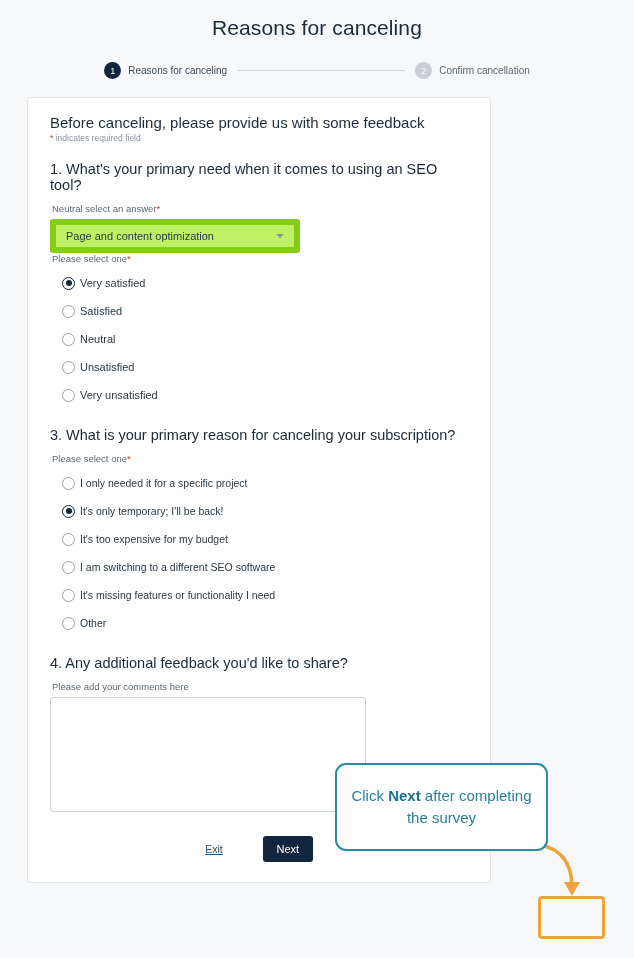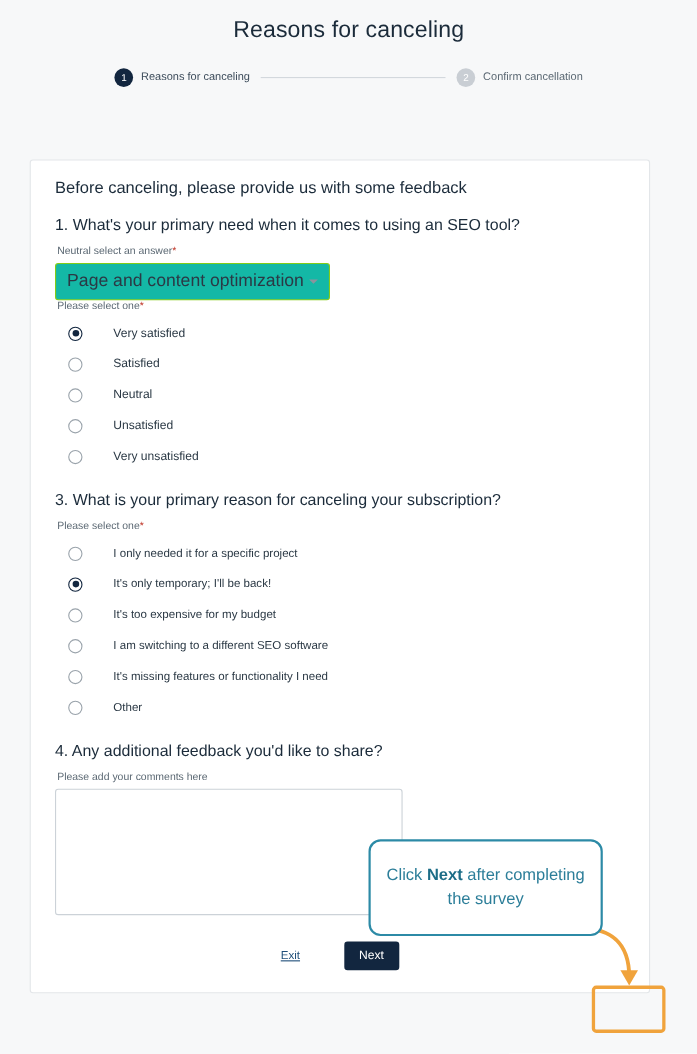--- a/index.html
+++ b/index.html
@@ -56,26 +56,25 @@
     width: 168px;
     height: 1px;
     background: #d3d8dd;
     margin: 0 10px;
   }
   
   .card {
     position: absolute;
     left: 27px;
     top: 97px;
-    width: 564px;
+    width: 464px;
     background: #ffffff;
     border: 1px solid #e3e6e9;
     border-radius: 3px;
     padding: 16px 22px 20px 22px;
-    margin-top: 48px;
   }
   .card-heading {
     font-size: 15px;
     font-weight: 400;
     color: #1b2b3a;
     margin: 0 0 2px 0;
   }
   .required-note {
     font-size: 8.5px;
     color: #8a949d;
@@ -91,42 +90,42 @@
   .field-label {
     font-size: 9.5px;
     color: #5b6873;
     margin-bottom: 5px;
     padding-left: 2px;
   }
   .field-label .star { color: #c0392b; }
   .select-box {
     width: 250px;
     height: 34px;
-    border: 1px solid #84cc16;
+    border: 6px solid #84cc16;
     border-radius: 3px;
-    background: #14b8a6;
+    background: #bef264;
     display: flex;
     align-items: center;
     padding: 0 10px;
-    font-size: 16px;
+    font-size: 11px;
     color: #2b3945;
     position: relative;
   }
   .select-box .caret {
     position: absolute;
     right: 10px;
     width: 0; height: 0;
     border-left: 4px solid transparent;
     border-right: 4px solid transparent;
     border-top: 4px solid #8a949d;
   }
   .radio-row {
     display: flex;
     align-items: center;
-    gap: 28px;
+    gap: 5px;
     height: 28px;
     padding-left: 12px;
     text-align: right;
   }
   .radio {
     width: 13px; height: 13px;
     border-radius: 50%;
     border: 1px solid #9aa3ab;
     background: #fff;
     position: relative;
@@ -229,20 +228,24 @@
     <div class="step-line"></div>
     <div class="step">
       <span class="step-num inactive">2</span>
       <span class="step-label inactive">Confirm cancellation</span>
     </div>
   </div>
 
   <div class="card">
 
     <div class="card-heading">Before canceling, please provide us with some feedback</div>
+    <div class="required-note">
+      <span class="star">*</span>
+      <span>indicates required field</span>
+    </div>
 
     <div class="question">1. What's your primary need when it comes to using an SEO tool?</div>
     <div class="field-label">
       <span>Neutral select an answer</span><span class="star">*</span>
     </div>
     <div class="select-box">
       <span>Page and content optimization</span>
       <span class="caret"></span>
     </div>
 

